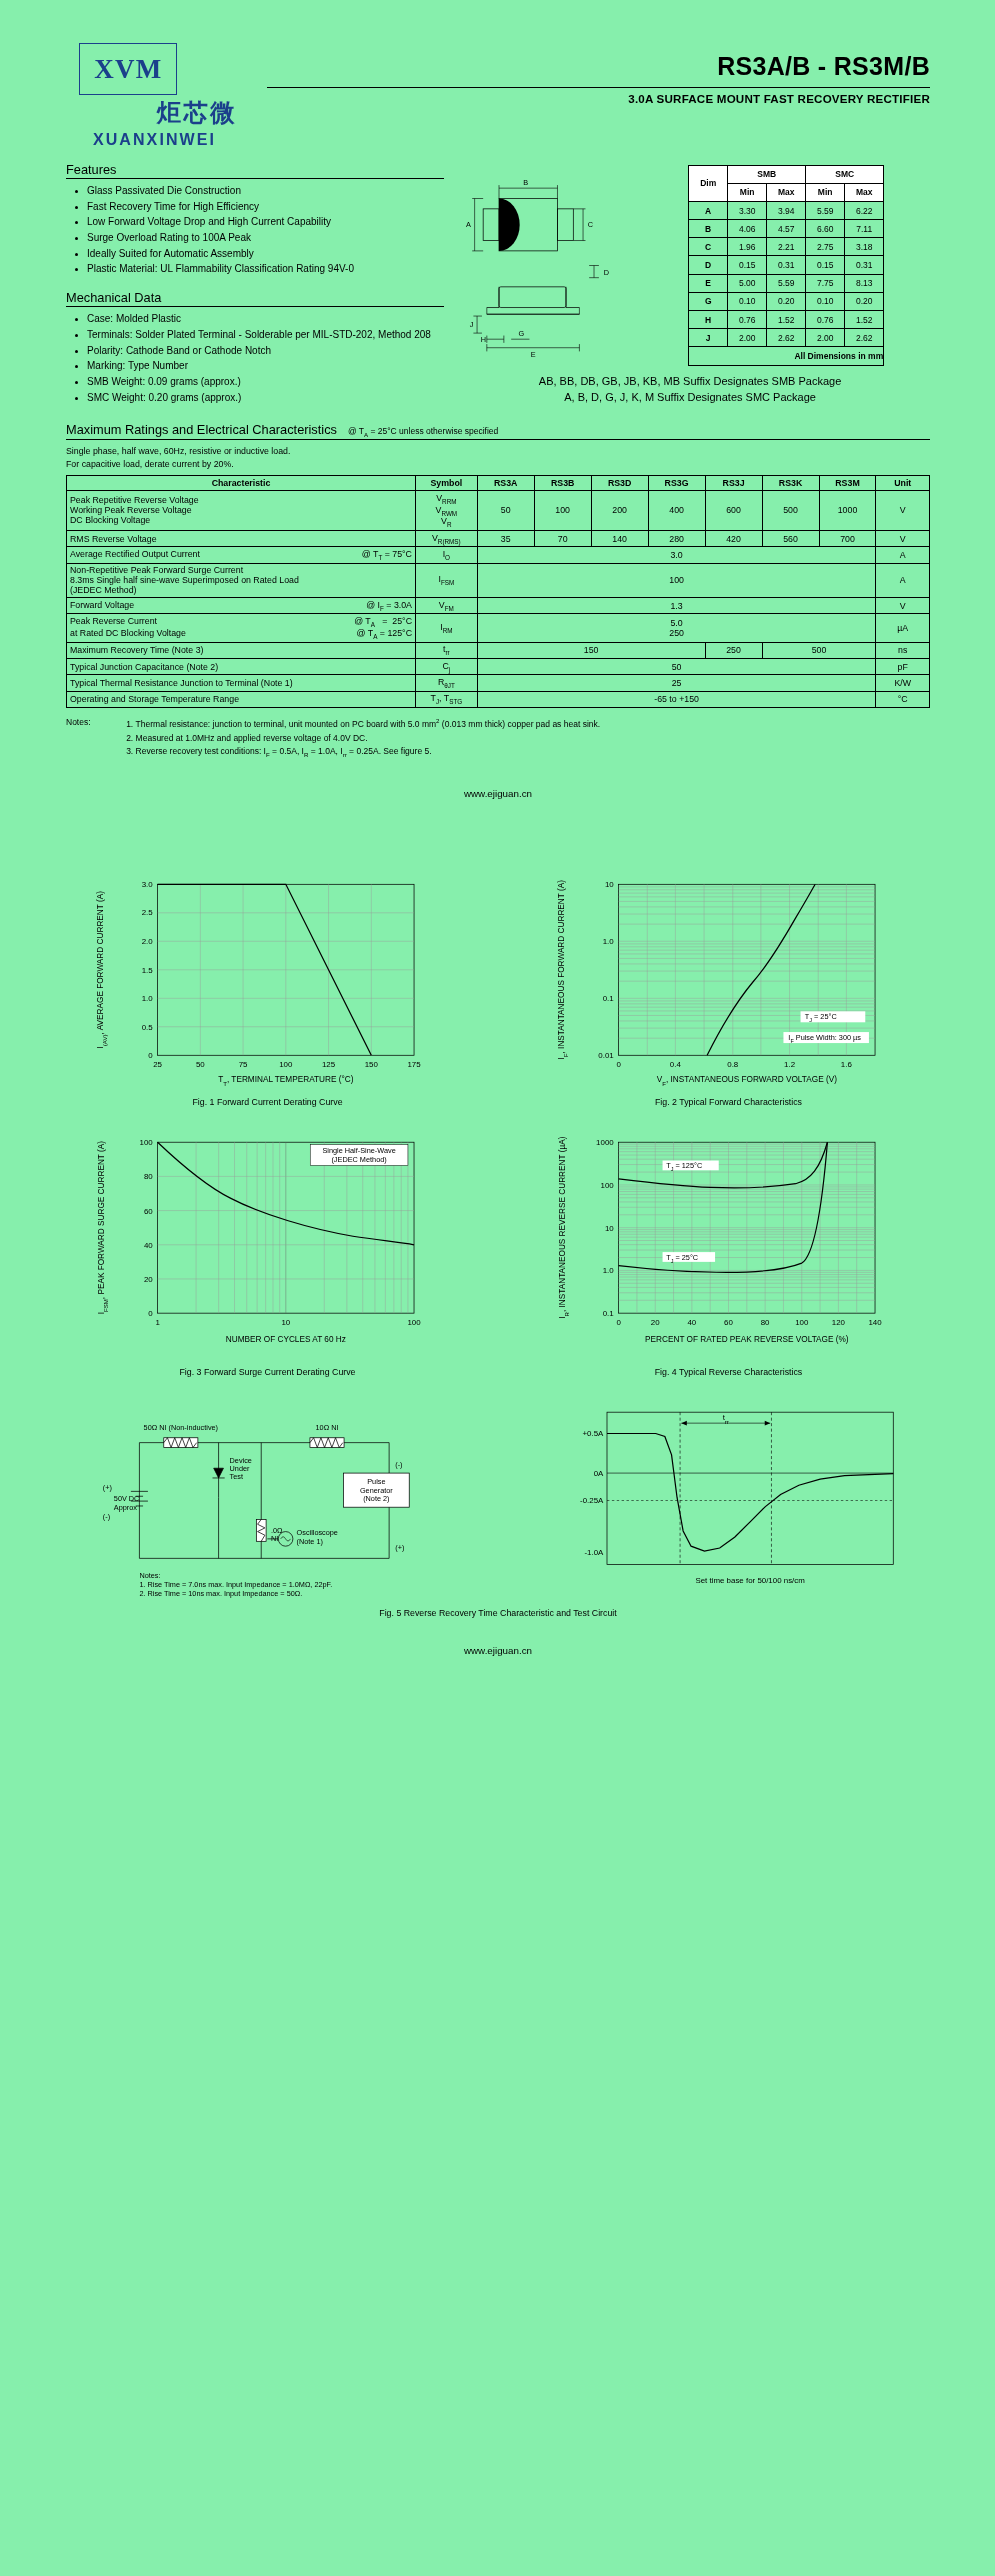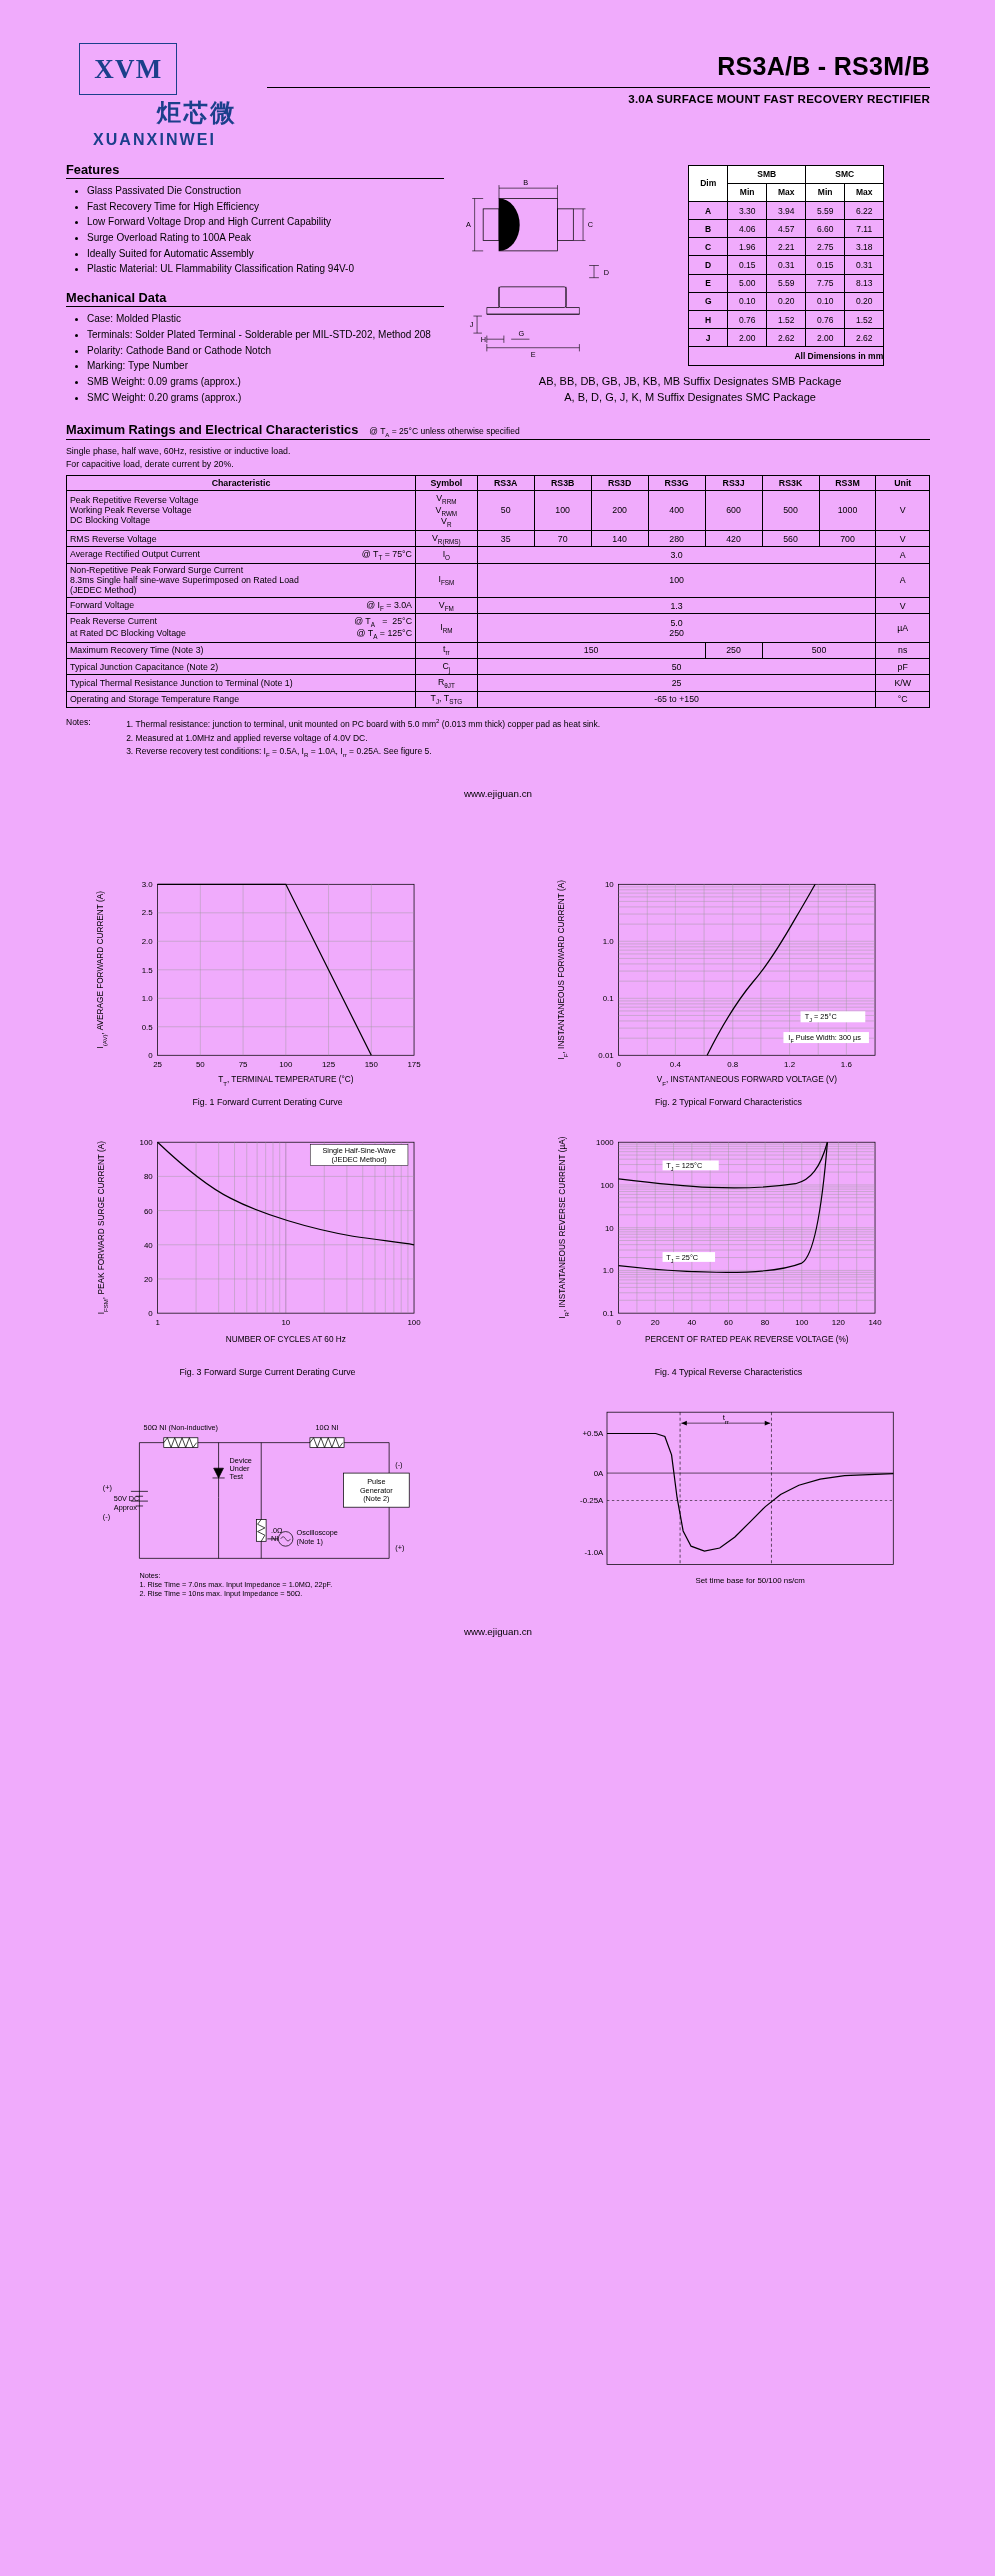--- a/index.html
+++ b/index.html
@@ -1,33 +1,33 @@
 <!DOCTYPE html>
 <html style="font-size:9.8px"><head>
 <meta charset="utf-8">
 <style>
   html,body{margin:0;padding:0;background:#8a8a8a;}
   body{font-family:"Liberation Sans",sans-serif;}
-  .page{width:995px;min-height:2576px;background:#f0abfc;margin:0 auto;position:relative;box-sizing:border-box;}
+  .page{width:995px;min-height:2576px;background:#86efac;margin:0 auto;position:relative;box-sizing:border-box;}
   .sheet{position:absolute;left:66px;top:43px;width:864px;}
 
   
   .hdr{display:flex;align-items:flex-start;justify-content:space-between;}
   .logo{width:201px;}
   .logo-mark{width:98px;height:52px;border:1.8px solid #1b3f8b;display:flex;align-items:center;justify-content:center;margin-left:13.4px;box-sizing:border-box;}
   .logo-mark span{font-size:27px;font-weight:bold;color:#1b3f8b;letter-spacing:1.2px;font-family:"Liberation Serif",serif;}
   .logo-cn{font-size:24.4px;font-weight:bold;color:#1b3f8b;letter-spacing:2.4px;margin-top:2.4px;text-align:right;width:171px;font-family:"DejaVu Sans",sans-serif;}
   .logo-en{font-size:16px;font-weight:bold;color:#1b3f8b;letter-spacing:2.1px;text-align:center;width:177px;margin-top:1.2px;}
   .hdr-right{text-align:right;padding-top:8.5px;flex:1;}
   .part-no{font-size:25px;font-weight:bold;letter-spacing:0.3px;color:#000;}
   .hr-thick{border:0;border-top:1.8px solid #000;margin:6.1px 0 4.9px 0;}
   .subtitle{font-size:11.6px;font-weight:bold;letter-spacing:0.2px;}
 
   
-  .sect-title{font-size:12.8px;font-weight:bold;margin:13.4px 0 1.2px 0;}
+  .sect-title{font-size:12.8px;font-weight:normal;margin:13.4px 0 1.2px 0;}
   .rule{border:0;border-top:1.2px solid #000;margin:1.2px 0 4.9px 0;}
 
   ul.feat{margin:3.7px 0 0 0;padding-left:21px;}
   ul.feat li{font-size:10px;line-height:1.42;margin-bottom:1.5px;}
   ul.feat li::marker{font-size:8.5px;}
   .sub{vertical-align:sub;font-size:.72em;}
   .sup{vertical-align:super;font-size:.72em;}
 
   .cols{display:flex;}
   .col-left{width:378px;}
@@ -796,18 +796,19 @@
             <text x="84" y="59">+0.5A</text>
             <text x="84" y="124">0A</text>
             <text x="84" y="169">-0.25A</text>
             <text x="84" y="254">-1.0A</text>
           </g>
           <text x="325" y="300" text-anchor="middle" font-size="13">Set time base for 50/100 ns/cm</text>
         </g>
       </svg>
     </div>
 
+    <div class="cap" style="margin-top:6.1px;">Fig. 5  Reverse Recovery Time Characteristic and Test Circuit</div>
   </div>
 
   <div class="footurl">www.ejiguan.cn</div>
  </div>
 </div>
 
 
 </body></html>

